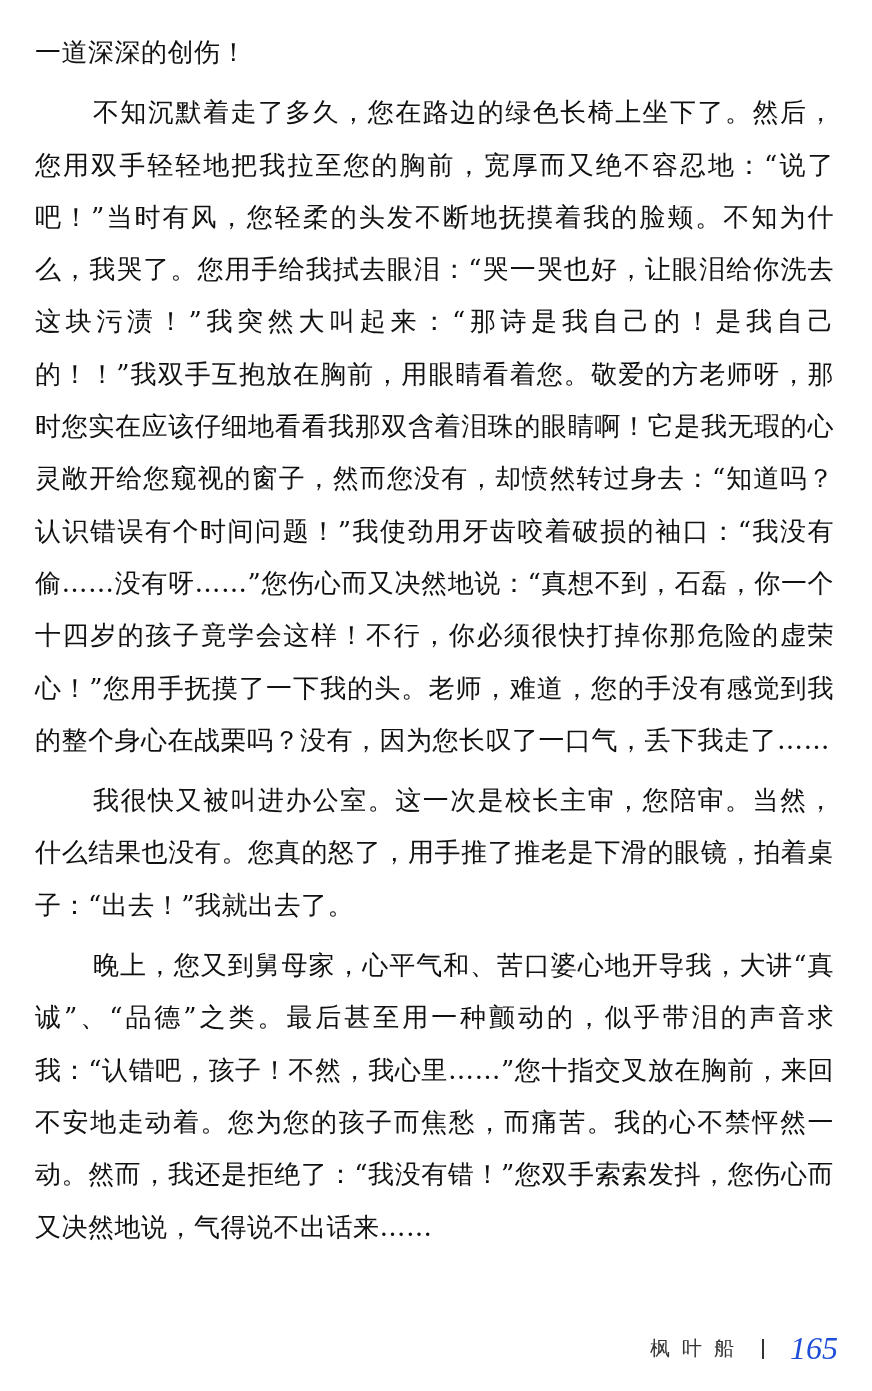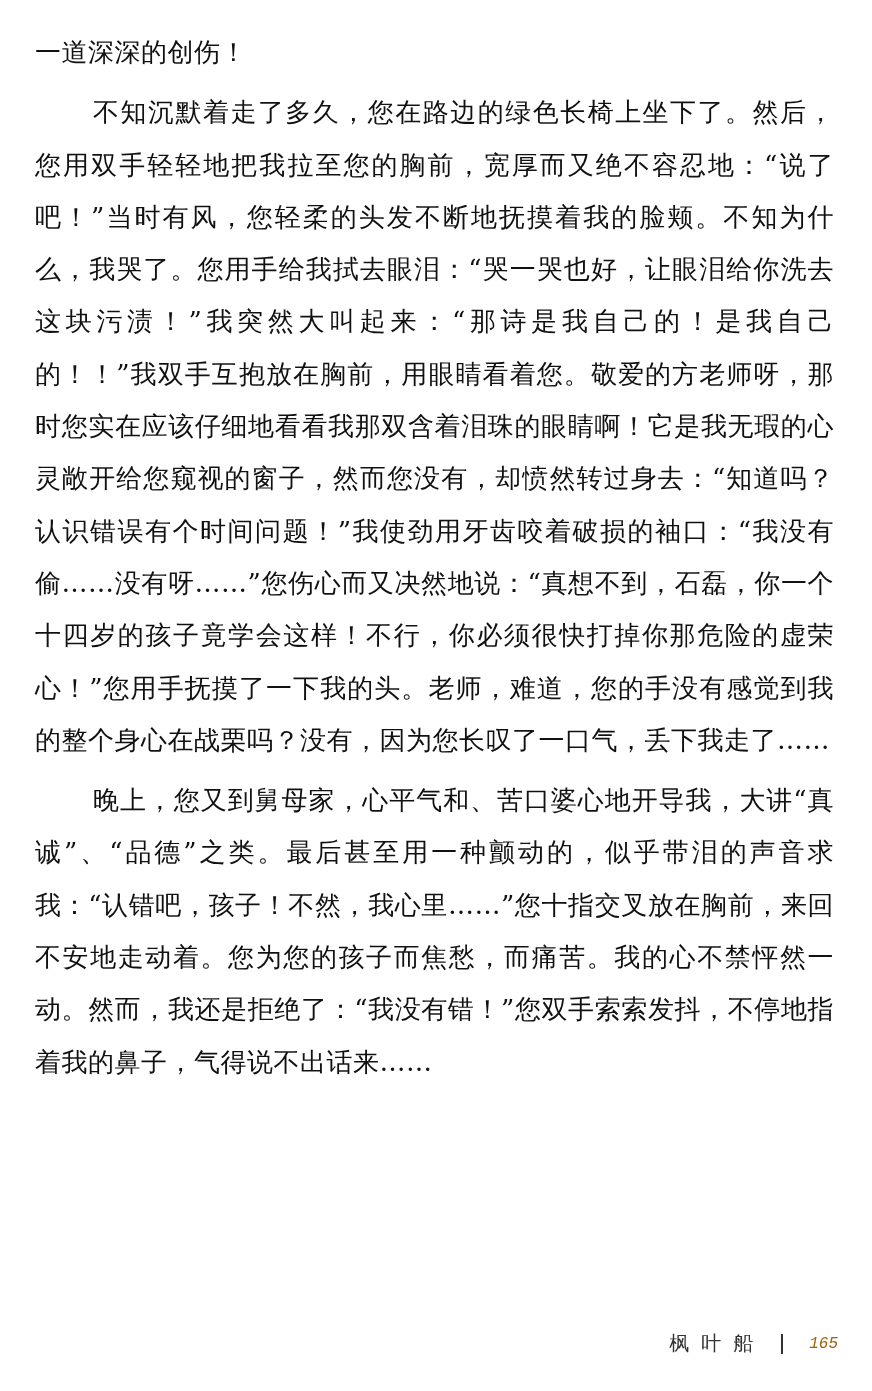--- a/index.html
+++ b/index.html
@@ -12,28 +12,29 @@
   }
   .para { margin: 8px; }
   .para.indent { text-indent: 58px; }
   .footer {
     position: absolute; top: 1330px; right: 34px;
     display: flex; align-items: center; gap: 16px;
     font-family: "DejaVu Serif", "Liberation Serif", serif; color: #222;
   }
   .book { font-size: 20px; letter-spacing: 12px; color: #333; text-align: right; }
   .bar { width: 2px; height: 20px; background: #333; margin-right: 10px; }
-  .pnum { font-family: Liberation Mono, monospace; font-style: italic; font-size: 16px; color: #a16207; }
+  .pnum { font-family: Liberation Serif, serif; font-style: italic; font-size: 32px; color: #1d4ed8; }
 </style>
 </head>
 <body>
 
 <div class="page">
   <p class="para">一道深深的创伤！</p>
   <p class="para indent">不知沉默着走了多久，您在路边的绿色长椅上坐下了。然后，您用双手轻轻地把我拉至您的胸前，宽厚而又绝不容忍地：“说了吧！”当时有风，您轻柔的头发不断地抚摸着我的脸颊。不知为什么，我哭了。您用手给我拭去眼泪：“哭一哭也好，让眼泪给你洗去这块污渍！”我突然大叫起来：“那诗是我自己的！是我自己的！！”我双手互抱放在胸前，用眼睛看着您。敬爱的方老师呀，那时您实在应该仔细地看看我那双含着泪珠的眼睛啊！它是我无瑕的心灵敞开给您窥视的窗子，然而您没有，却愤然转过身去：“知道吗？认识错误有个时间问题！”我使劲用牙齿咬着破损的袖口：“我没有偷……没有呀……”您伤心而又决然地说：“真想不到，石磊，你一个十四岁的孩子竟学会这样！不行，你必须很快打掉你那危险的虚荣心！”您用手抚摸了一下我的头。老师，难道，您的手没有感觉到我的整个身心在战栗吗？没有，因为您长叹了一口气，丢下我走了……</p>
-  <p class="para indent">晚上，您又到舅母家，心平气和、苦口婆心地开导我，大讲“真诚”、“品德”之类。最后甚至用一种颤动的，似乎带泪的声音求我：“认错吧，孩子！不然，我心里……”您十指交叉放在胸前，来回不安地走动着。您为您的孩子而焦愁，而痛苦。我的心不禁怦然一动。然而，我还是拒绝了：“我没有错！”您双手索索发抖，不停地指着我的鼻子，气得说不出话来……</p>
+  <p class="para indent">我很快又被叫进办公室。这一次是校长主审，您陪审。当然，什么结果也没有。您真的怒了，用手推了推老是下滑的眼镜，拍着桌子：“出去！”我就出去了。</p>
+  <p class="para indent">晚上，您又到舅母家，心平气和、苦口婆心地开导我，大讲“真诚”、“品德”之类。最后甚至用一种颤动的，似乎带泪的声音求我：“认错吧，孩子！不然，我心里……”您十指交叉放在胸前，来回不安地走动着。您为您的孩子而焦愁，而痛苦。我的心不禁怦然一动。然而，我还是拒绝了：“我没有错！”您双手索索发抖，您伤心而又决然地说，气得说不出话来……</p>
 </div>
 
 <div class="footer">
   <span class="book">枫叶船</span>
   <span class="bar"></span>
   <span class="pnum">165</span>
 </div>
 
 </body></html>

